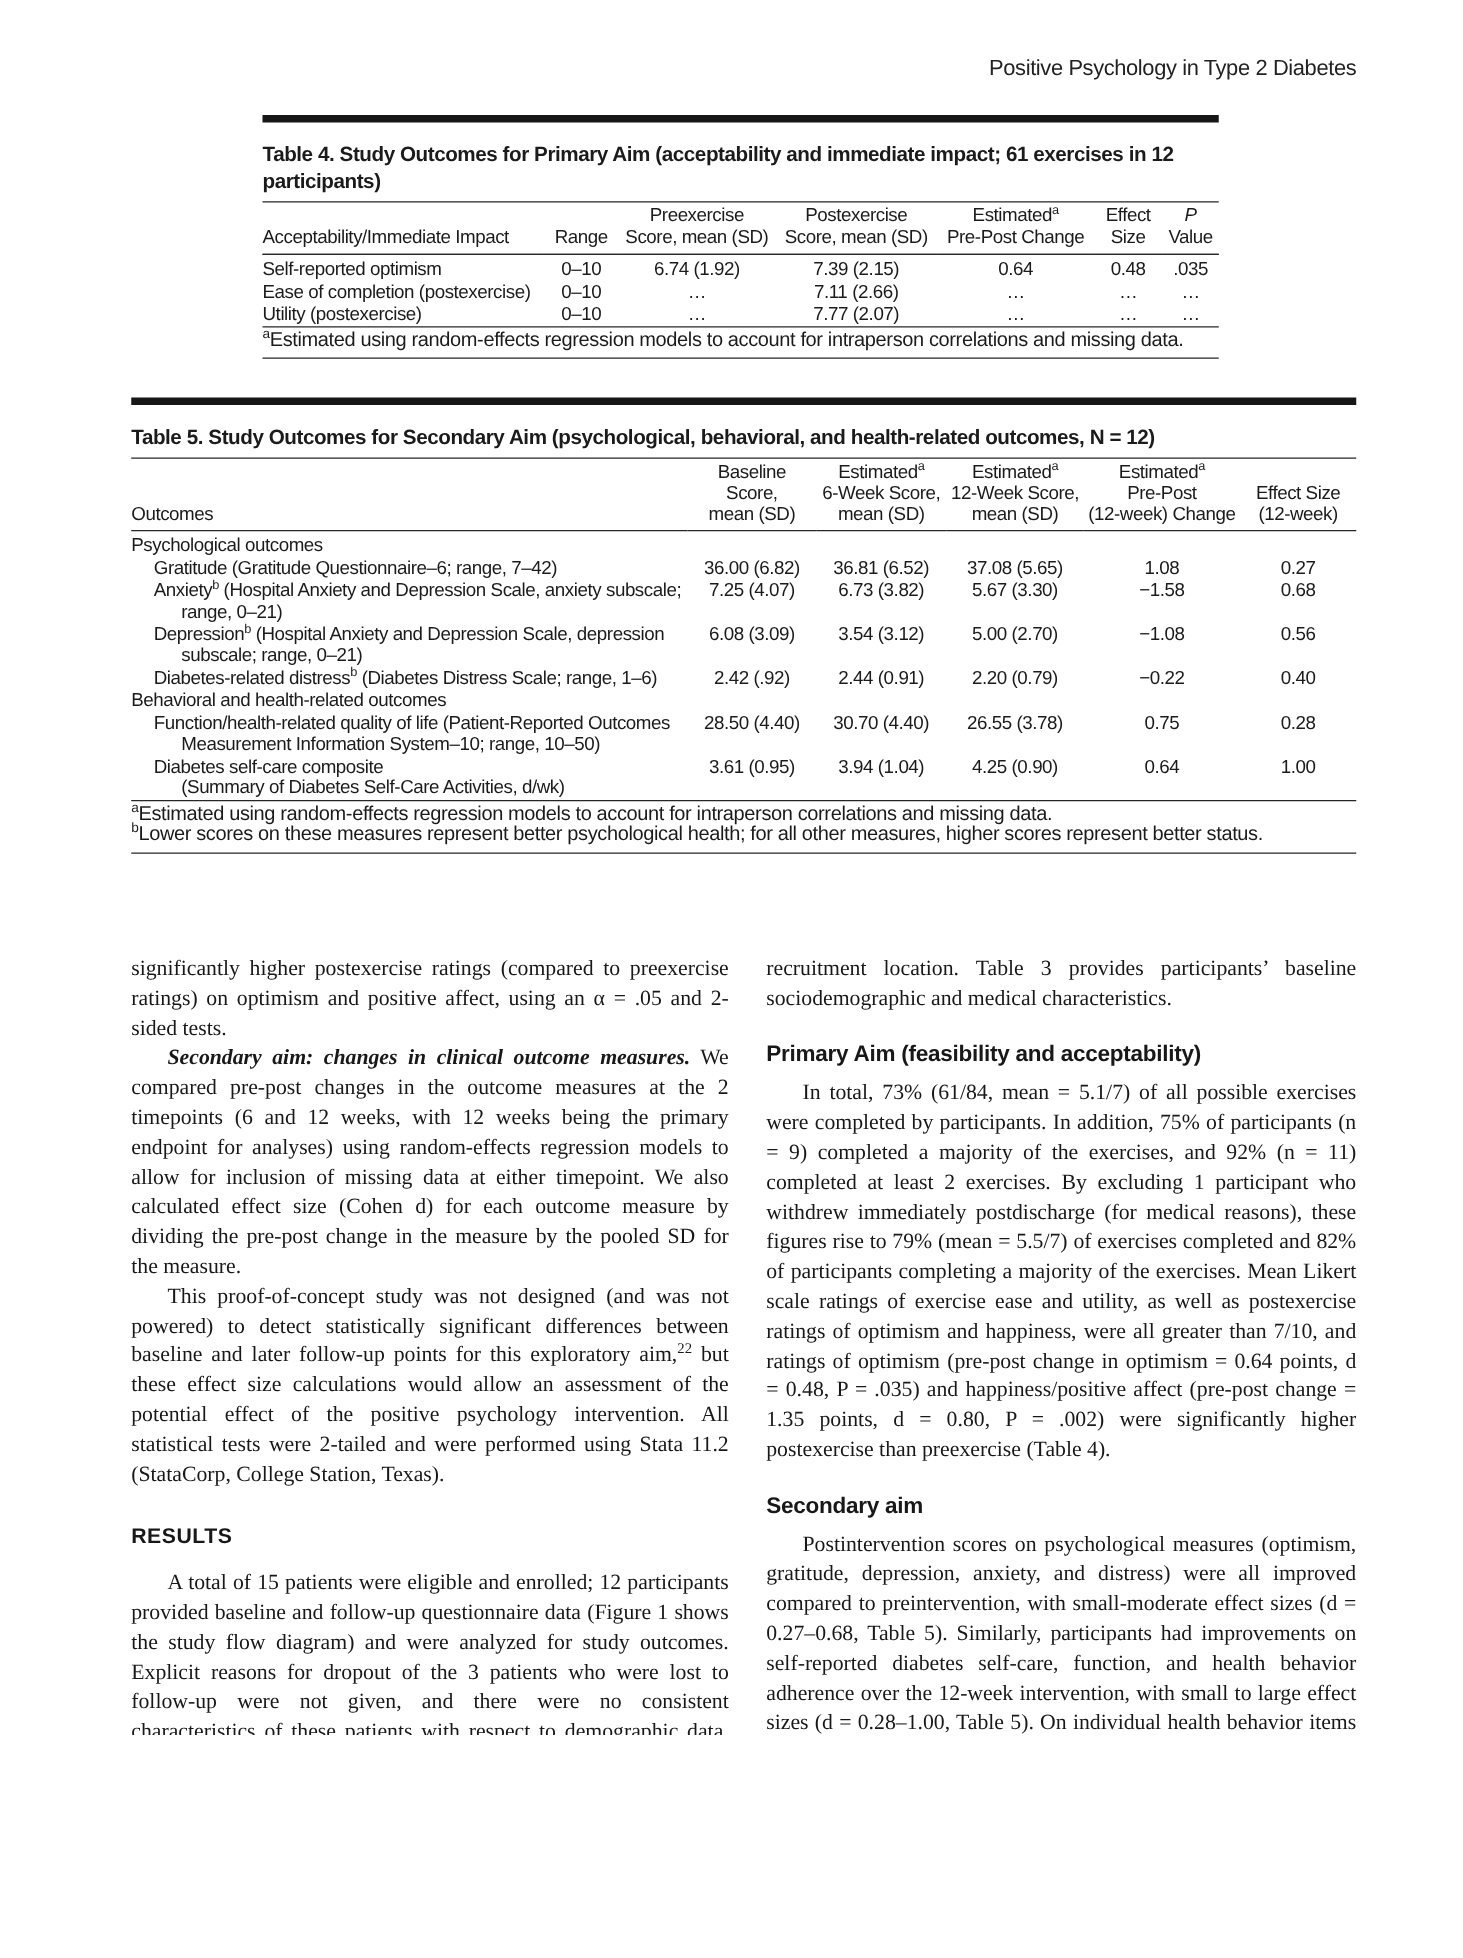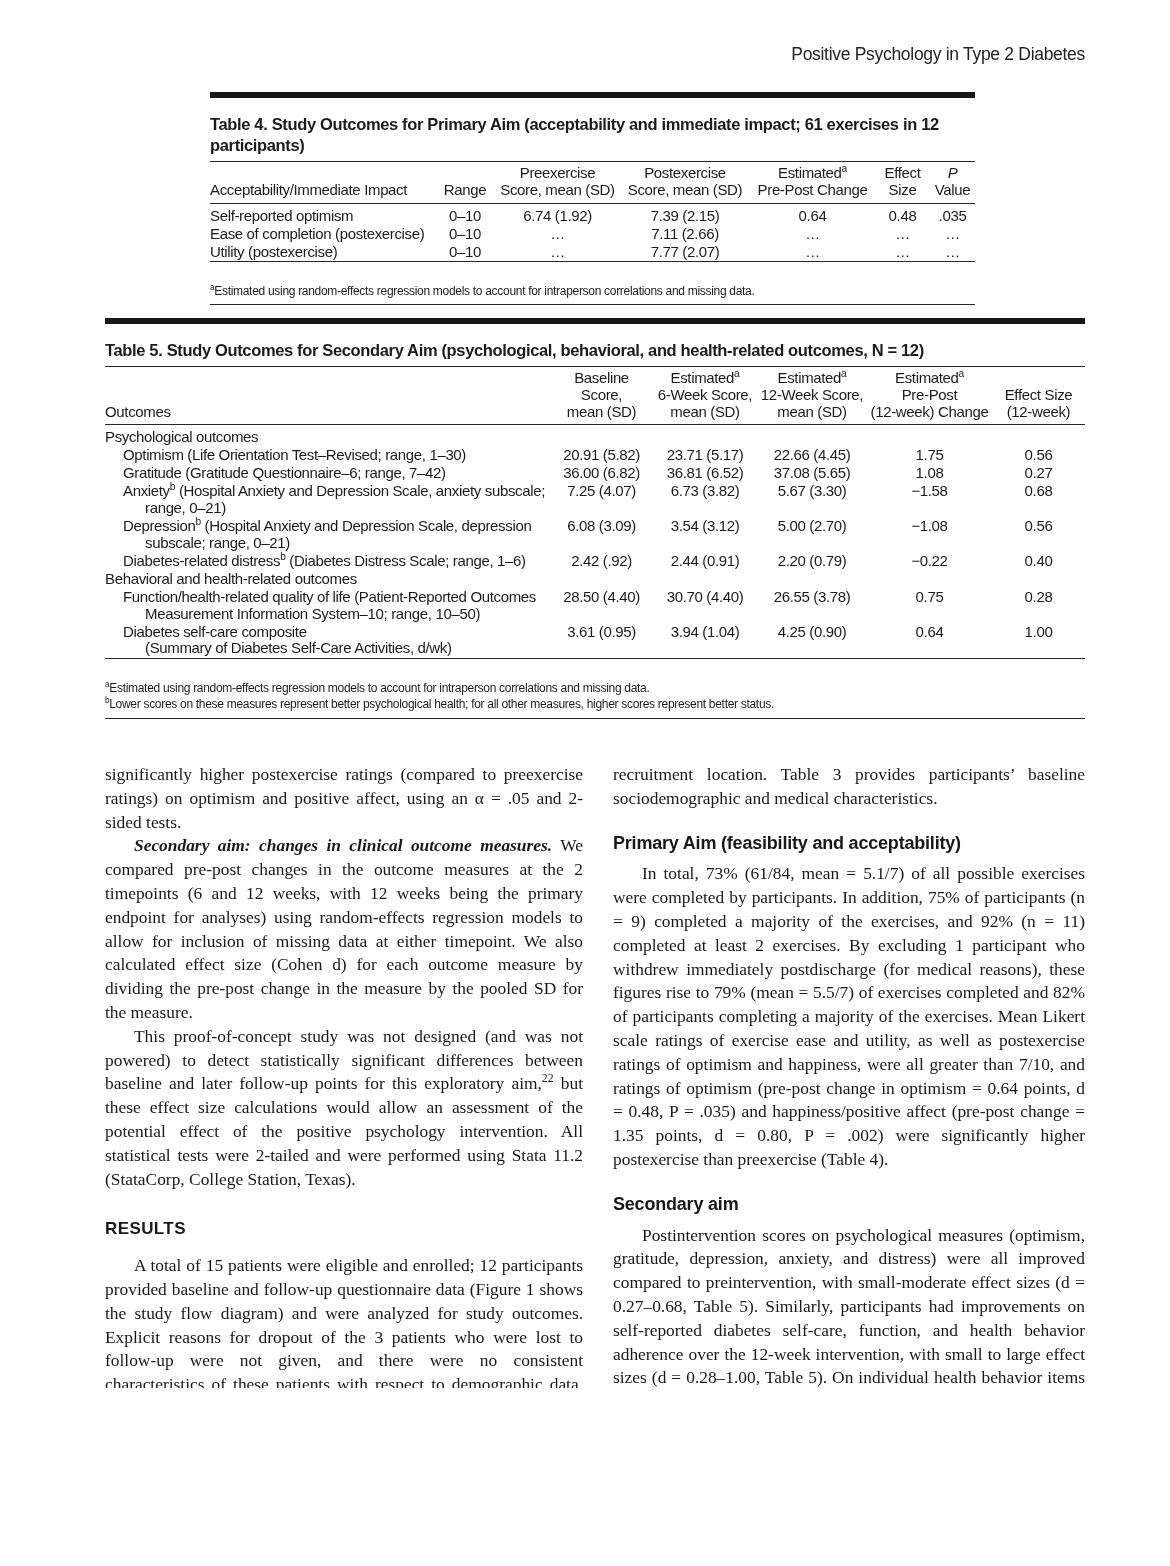--- a/index.html
+++ b/index.html
@@ -39,21 +39,21 @@
   .tbl tbody td { padding: 0.6px 0; vertical-align: top; text-align: center; }
   .tbl tbody tr:first-child td { padding-top: 4px; }
   .tbl tbody td.label { text-align: left; }
   .tbl tbody td.name { text-align: left; padding-left: 40px; text-indent: -22px; }
   .tbl tbody td.sect { text-align: left; padding-left: 0; }
   .l2 { display: block; text-indent: 0; }
   .l2:empty { display: none; }
   sup { font-size: 68%; vertical-align: super; line-height: 0; }
   .fnotes {
     border-top: 1.2px solid #262626; border-bottom: 1.4px solid #262626;
-    padding: 21px 0 5px; font-size: 12px; line-height: 16.5px; letter-spacing: -0.3px;
+    padding: 3px 0 5px; font-size: 16px; line-height: 16.5px; letter-spacing: -0.3px;
   }
   .it { font-style: italic; }
 
   
   .bodycol {
     position: absolute; top: 763px;
     font-family: "Liberation Serif", "DejaVu Serif", serif;
     font-size: 17.4px; line-height: 23.8px; text-align: justify;
     color: #181818;
   }
@@ -216,28 +216,20 @@
               <div>Effect Size</div>
               <div>(12-week)</div>
             </th>
         </tr>
       </thead>
       <tbody>
         <tr>
           <td class="sect" colspan="6">Psychological outcomes</td>
         </tr>
         <tr>
-          <td class="name"><span>Optimism (Life Orientation Test–Revised; range, 1–30)</span></td>
-          <td>20.91 (5.82)</td>
-          <td>23.71 (5.17)</td>
-          <td>22.66 (4.45)</td>
-          <td>1.75</td>
-          <td>0.56</td>
-        </tr>
-        <tr>
           <td class="name"><span>Gratitude (Gratitude Questionnaire–6; range, 7–42)</span></td>
           <td>36.00 (6.82)</td>
           <td>36.81 (6.52)</td>
           <td>37.08 (5.65)</td>
           <td>1.08</td>
           <td>0.27</td>
         </tr>
         <tr>
           <td class="name"><span>Anxiety</span><sup>b</sup><span> (Hospital Anxiety and Depression Scale, anxiety subscale; range, 0–21)</span></td>
           <td>7.25 (4.07)</td>

